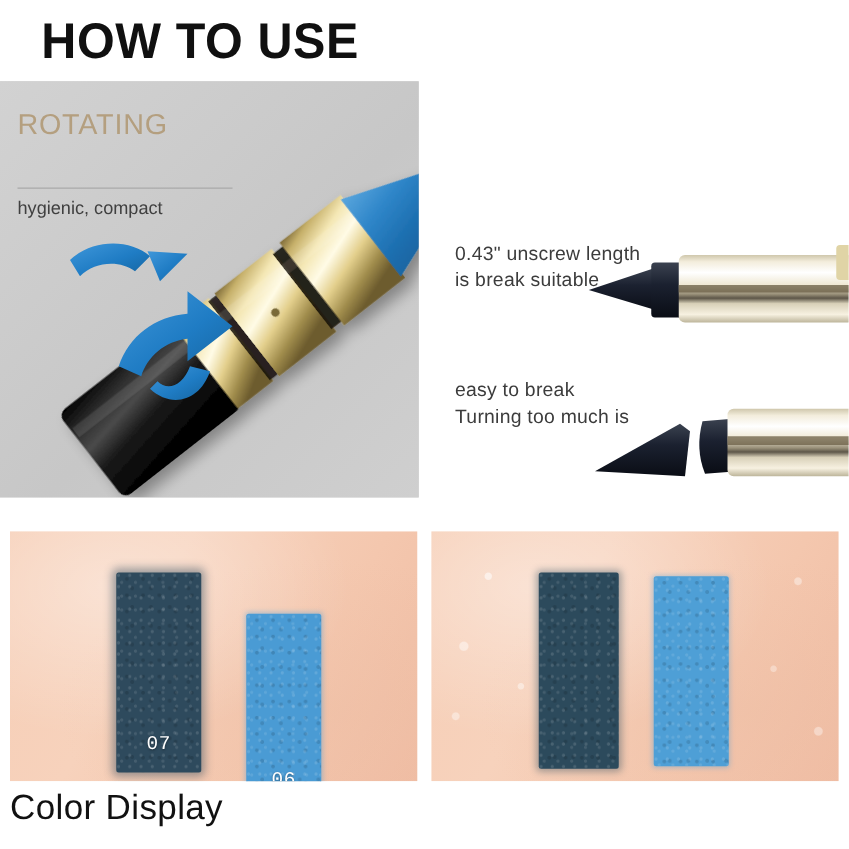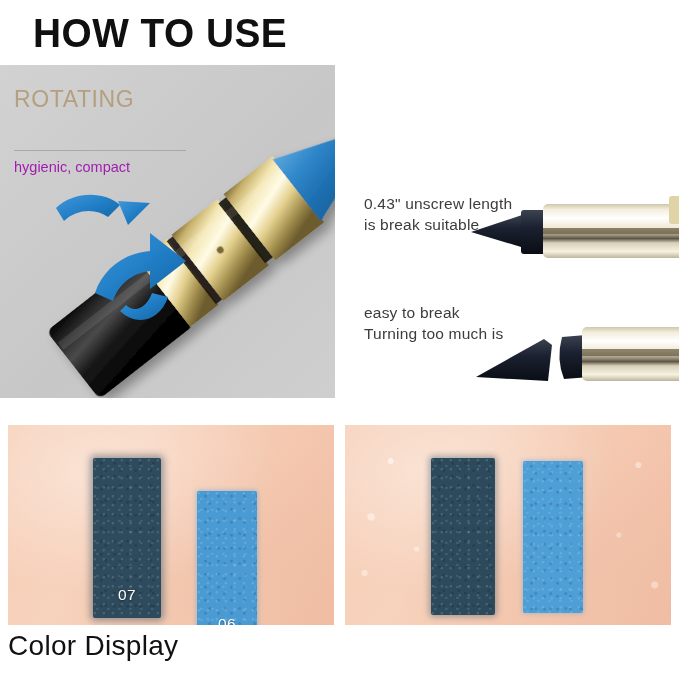--- a/index.html
+++ b/index.html
@@ -33,21 +33,21 @@
     position: absolute; left: 14px; top: 20px;
     font-size: 23px; line-height: 28px; letter-spacing: 0.6px;
     color: #b49f7f; font-weight: normal;
   }
   .rot-rule {
     position: absolute; left: 14px; top: 85px; width: 172px; height: 1px;
     background: #a9a9a9;
   }
   .rot-sub {
     position: absolute; left: 14px; top: 92px;
-    font-size: 14.5px; line-height: 20px; color: #a21caf;
+    font-size: 14.5px; line-height: 20px; color: #404040;
   }
 
   
   .pencil-art { position: absolute; left: 0; top: 0; width: 354px; height: 333px; }
 
   
   .right-panel {
     position: absolute; left: 354px; top: 172px; width: 325px; height: 240px;
     background: #ffffff; overflow: hidden;
   }
@@ -59,21 +59,21 @@
   .note-1 { top: 21px; }
   .note-2 { top: 130px; }
   .photo { position: absolute; }
   .photo-1 { left: 115px; top: 20px; width: 215px; height: 80px; }
   .photo-2 { left: 120px; top: 143px; width: 210px; height: 80px; }
 
   
   .swatch-panel {
     position: absolute; top: 425px; height: 200px; overflow: hidden;
   }
-  .panel-left  { left: 8px;   width: 326px; }
+  .panel-left  { left: 8px;   width: 326px; font-family: Liberation Mono, monospace; }
   .panel-right { left: 345px; width: 326px; }
   .skin {
     position: absolute; inset: 0;
     background:
       radial-gradient(ellipse at 25% 22%, rgba(255,255,255,.38), rgba(255,255,255,0) 55%),
       radial-gradient(ellipse at 78% 72%, rgba(236,188,162,.40), rgba(236,188,162,0) 60%),
       linear-gradient(118deg, #f6ceb6 0%, #f7d2bc 34%, #f4c7ae 70%, #f0bda4 100%);
   }
   .skin.wet::after {
     content: ""; position: absolute; inset: 0;

